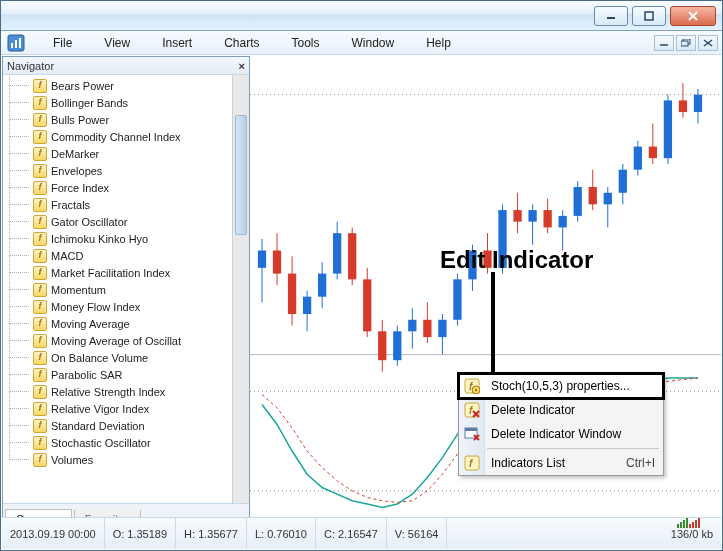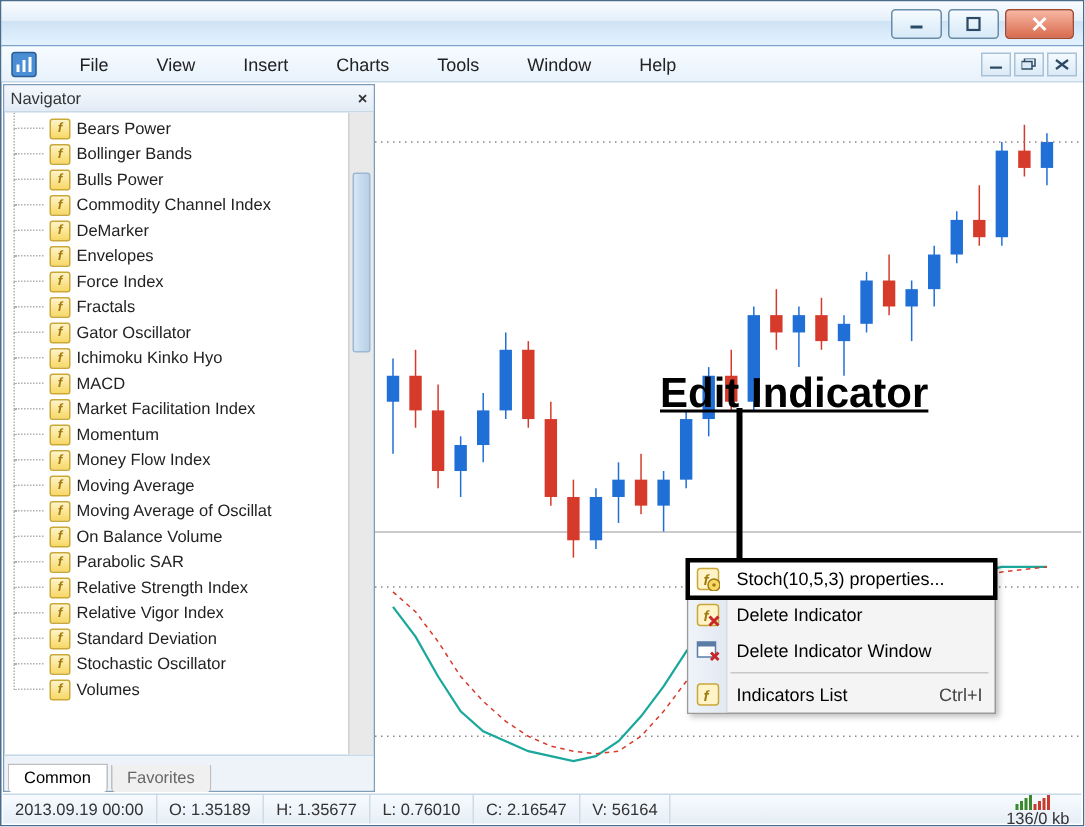--- a/index.html
+++ b/index.html
@@ -44,24 +44,24 @@
   
   .ctx-menu { position:absolute; width:206px; background:#f4f4f4; border:1px solid #9a9a9a; box-shadow:2px 2px 4px rgba(0,0,0,.25); font-size:12px; }
   .ctx-menu .gutter { position:absolute; left:0; top:0; bottom:0; width:26px; background:linear-gradient(to right,#f0f4fa,#e2e9f2); border-right:1px solid #d8dde4;}
   .ctx-item { position:relative; height:24px; display:flex; align-items:center; padding-left:32px; padding-right:8px; cursor:default;}
   .ctx-item.highlight { outline:3px solid #000; outline-offset:-1px; background:#fff;}
   .ctx-icon { position:absolute; left:5px; width:16px; height:16px; }
   .ctx-sep { height:1px; margin:2px 4px 2px 28px; background:#c8c8c8;}
   .ctx-short { margin-left:auto; color:#444; }
 
   
-  .annot-label { position:absolute; font-family: Arial, sans-serif; font-size:28px; font-weight:bold; color:#000;text-decoration:underline; }
-
-  
-  .statusbar { position:absolute; left:1px; right:1px; bottom:1px; height:20px; background:linear-gradient(#f7fbff,#e6eef6); border-top:1px solid #c7d8e6; display:flex; align-items:center; font-size:11px; color:#333; }
+  .annot-label { position:absolute; font-family: Arial, sans-serif; font-size:24px; font-weight:bold; color:#000; }
+
+  
+  .statusbar { position:absolute; left:1px; right:1px; bottom:1px; height:32px; background:linear-gradient(#f7fbff,#e6eef6); border-top:1px solid #c7d8e6; display:flex; align-items:center; font-size:11px; color:#333; }
   .status-cell { padding:0 8px; height:100%; display:flex; align-items:center; border-right:1px solid #d0dbe6;}
   .status-cell.last { margin-left:auto; border:none;flex-direction:column;}
   .conn-bars { display:inline-flex; align-items:flex-end; gap:1px; margin-right:6px;}
   .conn-bars span { width:2px; background:#3a8a2c;}
   .conn-bars span:nth-child(1){height:4px;} .conn-bars span:nth-child(2){height:6px;} .conn-bars span:nth-child(3){height:8px;} .conn-bars span:nth-child(4){height:10px;}
   .conn-bars span:nth-child(5){height:4px;background:#c73a2c;} .conn-bars span:nth-child(6){height:6px;background:#c73a2c;} .conn-bars span:nth-child(7){height:8px;background:#c73a2c;} .conn-bars span:nth-child(8){height:10px;background:#c73a2c;}
 </style>
 </head>
 <body>
 

